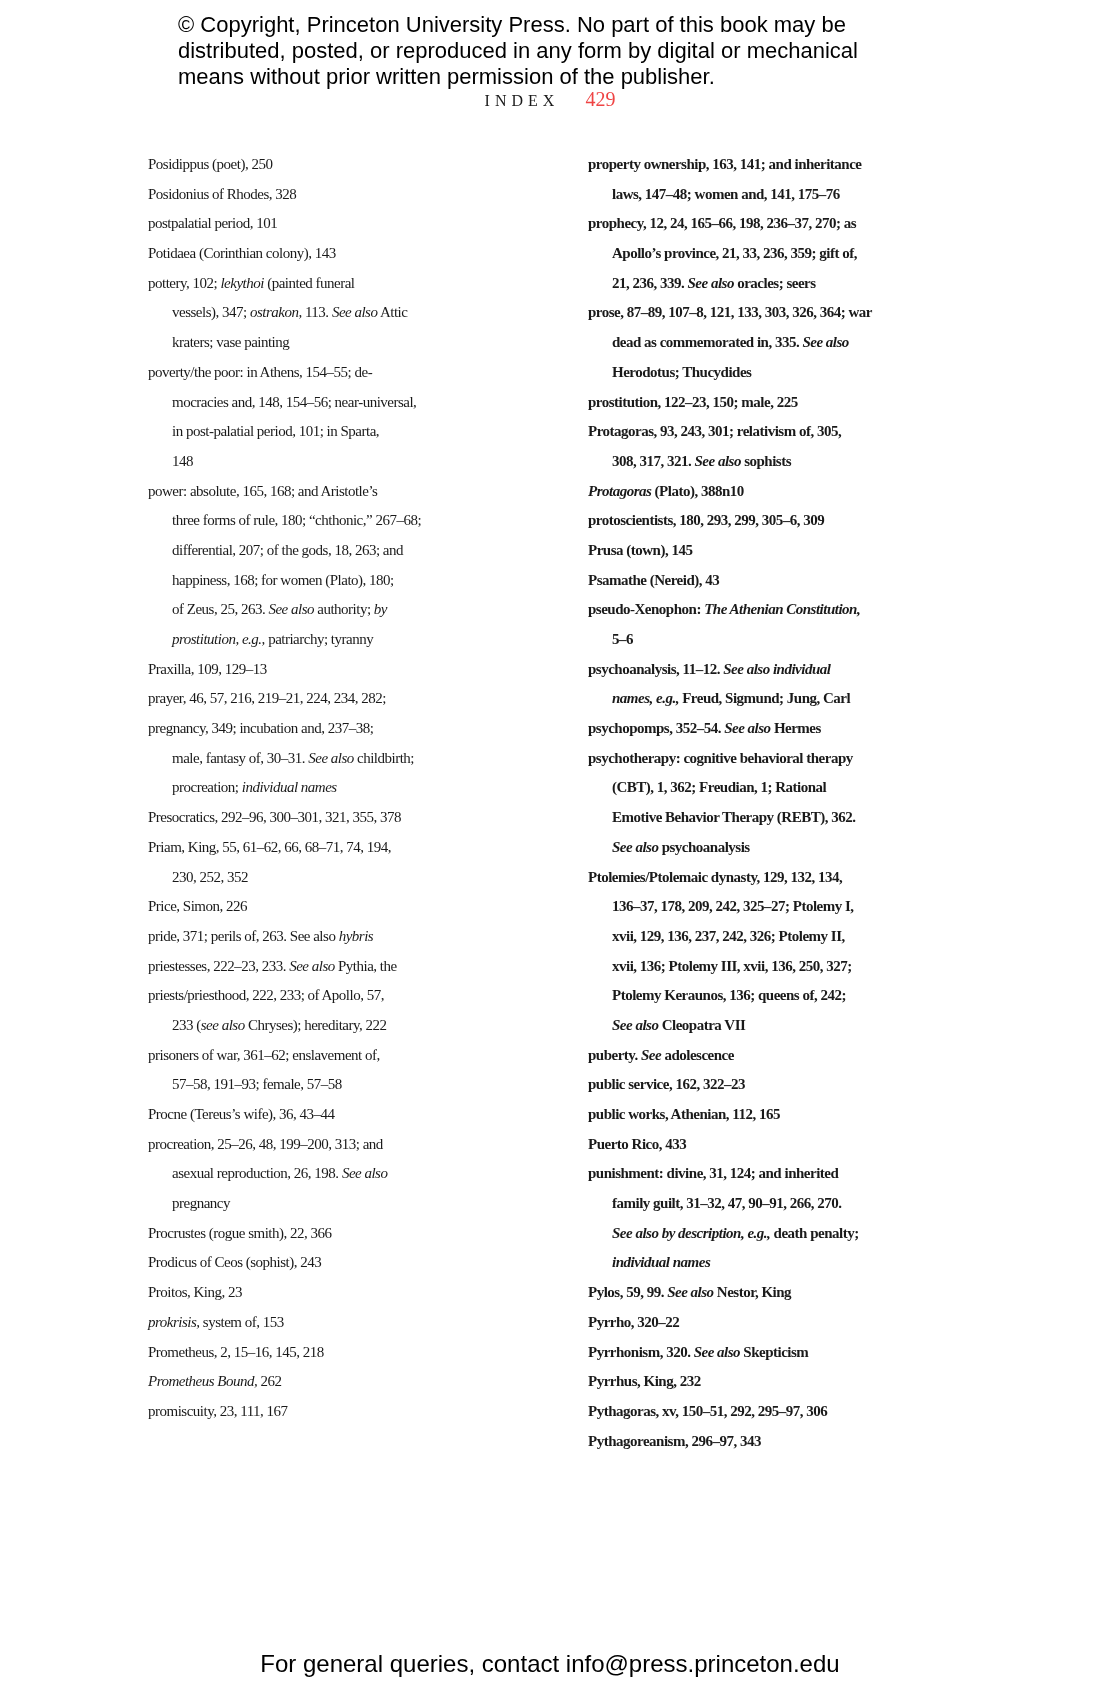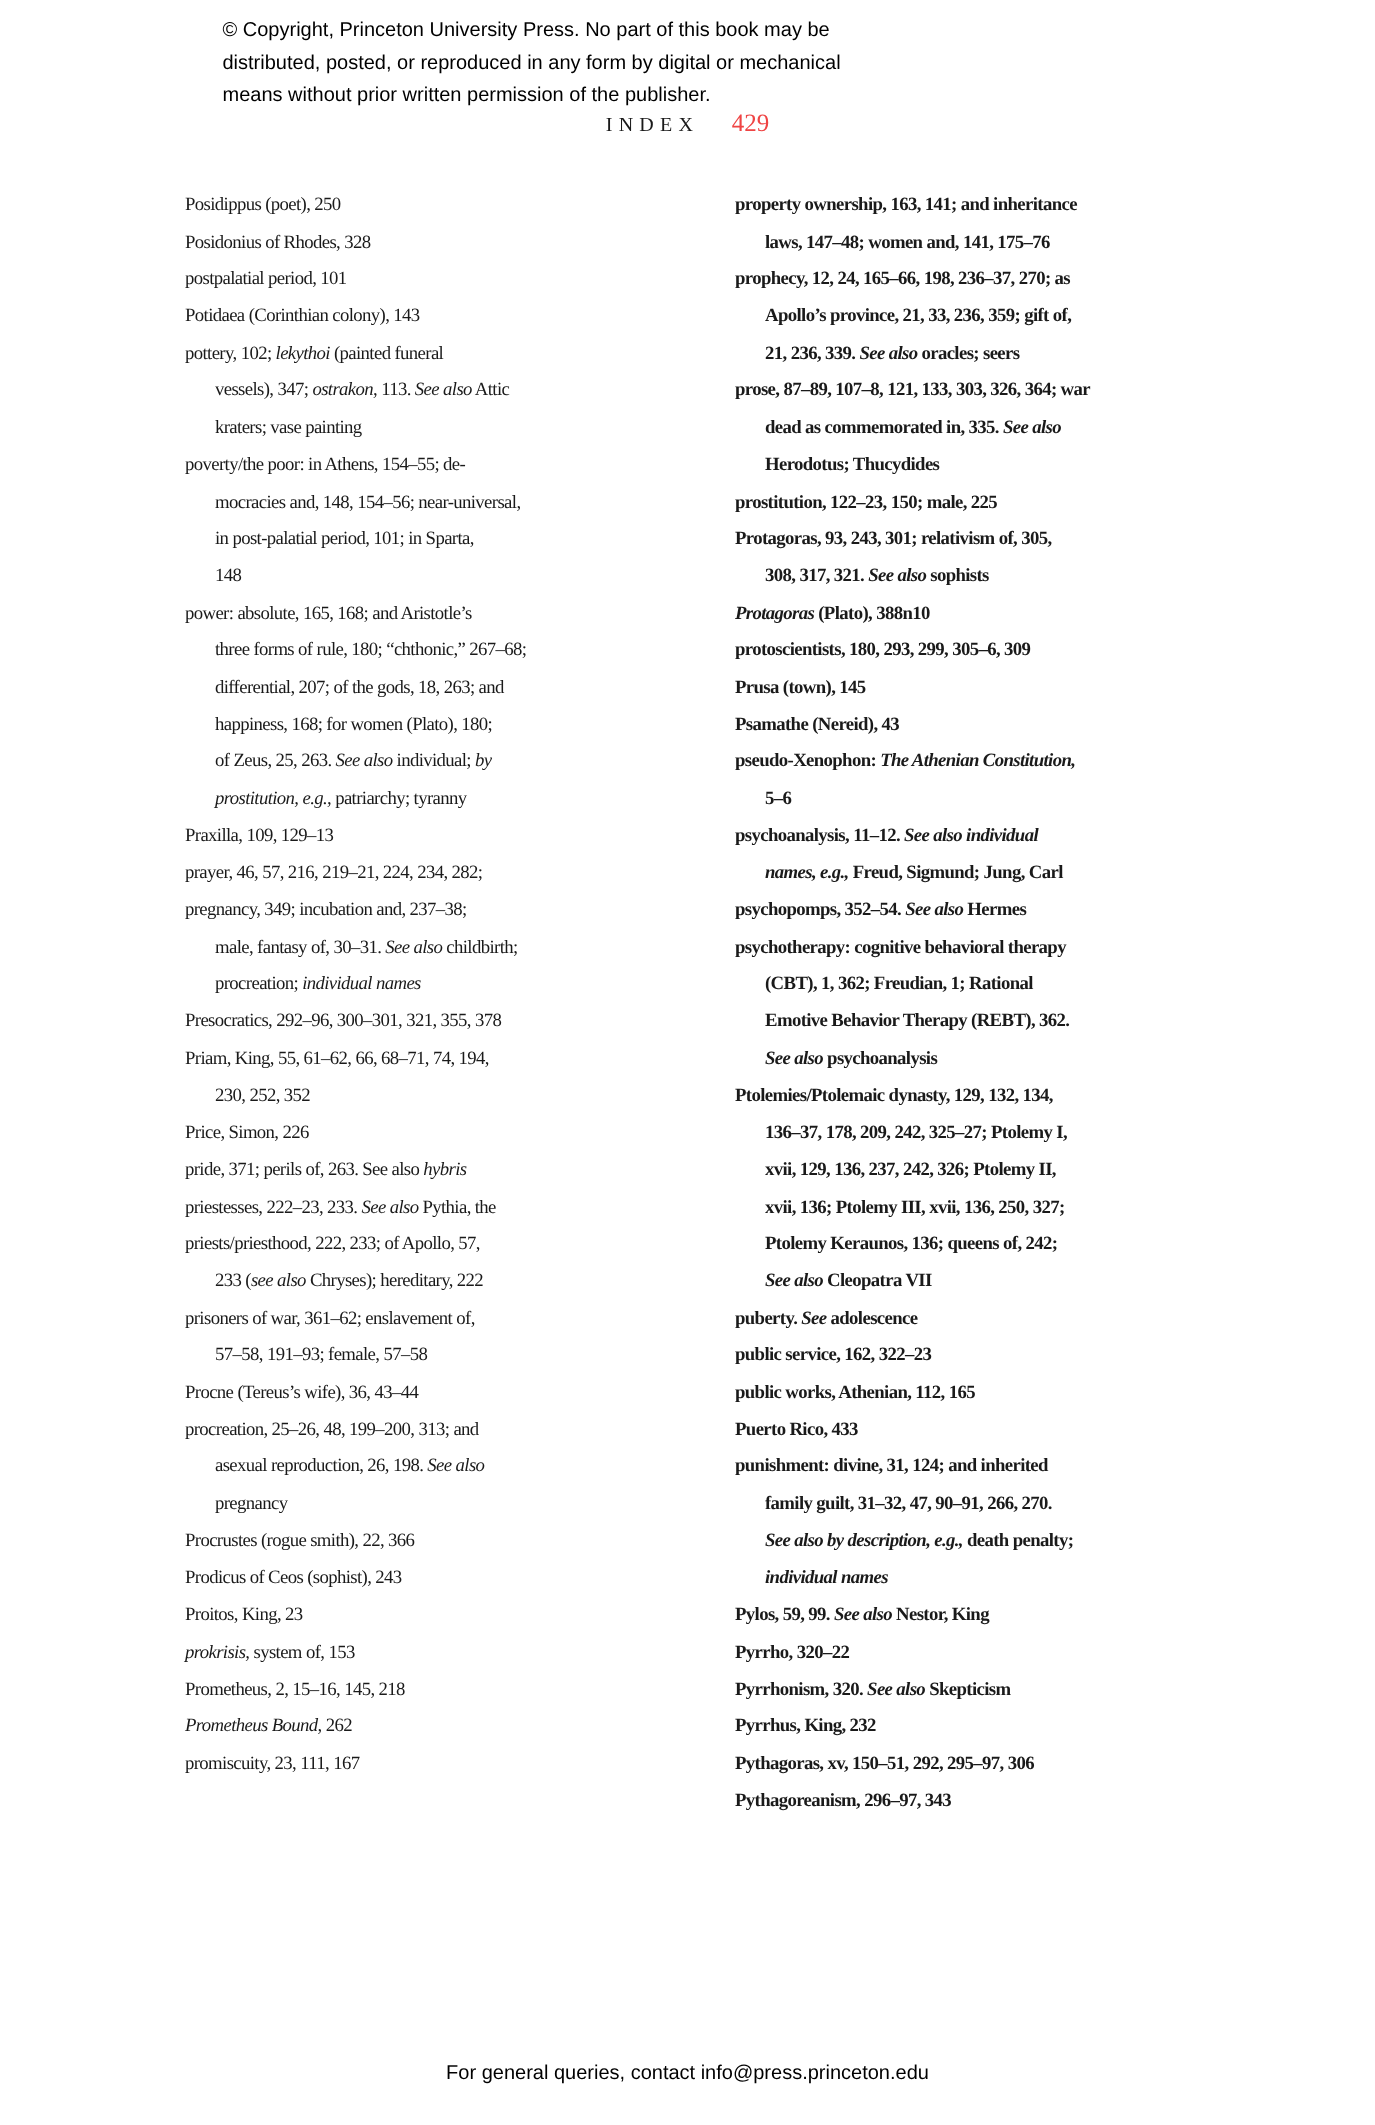--- a/index.html
+++ b/index.html
@@ -14,21 +14,21 @@
     background: #ffffff;
     overflow: hidden;
     font-family: "Liberation Serif", "DejaVu Serif", serif;
     color: #1a1a1a;
   }
   .copyright {
     position: absolute;
     left: 178px;
     top: 12px;
     font-family: "Liberation Sans", "DejaVu Sans", sans-serif;
-    font-size: 16px;
+    font-size: 22px;
     line-height: 26px;
     color: #000000;
   }
   .running-head {
     position: absolute;
     top: 88px;
     left: 0;
     width: 100%;
     display: flex;
     justify-content: center;
@@ -58,21 +58,21 @@
   .index-line { height: 29.7px; }
   .index-line.indented { padding-left: 24px; }
   .it { font-style: italic; }
   .footer {
     position: absolute;
     top: 1650px;
     left: 0;
     width: 100%;
     text-align: center;
     font-family: "Liberation Sans", "DejaVu Sans", sans-serif;
-    font-size: 16px;
+    font-size: 24px;
     color: #000000;
   }
 </style>
 </head>
 <body>
 
 <div class="page">
 
   <div class="copyright">
     <div>© Copyright, Princeton University Press. No part of this book may be</div>
@@ -94,21 +94,21 @@
       <div class="index-line indented"><span>vessels), 347; </span><span class="it">ostrakon,</span><span> 113. </span><span class="it">See also</span><span> Attic</span></div>
       <div class="index-line indented"><span>kraters; vase painting</span></div>
       <div class="index-line"><span>poverty/the poor: in Athens, 154–55; de-</span></div>
       <div class="index-line indented"><span>mocracies and, 148, 154–56; near-universal,</span></div>
       <div class="index-line indented"><span>in post-palatial period, 101; in Sparta,</span></div>
       <div class="index-line indented"><span>148</span></div>
       <div class="index-line"><span>power: absolute, 165, 168; and Aristotle’s</span></div>
       <div class="index-line indented"><span>three forms of rule, 180; “chthonic,” 267–68;</span></div>
       <div class="index-line indented"><span>differential, 207; of the gods, 18, 263; and</span></div>
       <div class="index-line indented"><span>happiness, 168; for women (Plato), 180;</span></div>
-      <div class="index-line indented"><span>of Zeus, 25, 263. </span><span class="it">See also</span><span> individual; </span><span class="it">by</span></div>
+      <div class="index-line indented"><span>of Zeus, 25, 263. </span><span class="it">See also</span><span> authority; </span><span class="it">by</span></div>
       <div class="index-line indented"><span class="it">prostitution, e.g.,</span><span> patriarchy; tyranny</span></div>
       <div class="index-line"><span>Praxilla, 109, 129–13</span></div>
       <div class="index-line"><span>prayer, 46, 57, 216, 219–21, 224, 234, 282;</span></div>
       <div class="index-line"><span>pregnancy, 349; incubation and, 237–38;</span></div>
       <div class="index-line indented"><span>male, fantasy of, 30–31. </span><span class="it">See also</span><span> childbirth;</span></div>
       <div class="index-line indented"><span>procreation; </span><span class="it">individual names</span></div>
       <div class="index-line"><span>Presocratics, 292–96, 300–301, 321, 355, 378</span></div>
       <div class="index-line"><span>Priam, King, 55, 61–62, 66, 68–71, 74, 194,</span></div>
       <div class="index-line indented"><span>230, 252, 352</span></div>
       <div class="index-line"><span>Price, Simon, 226</span></div>

